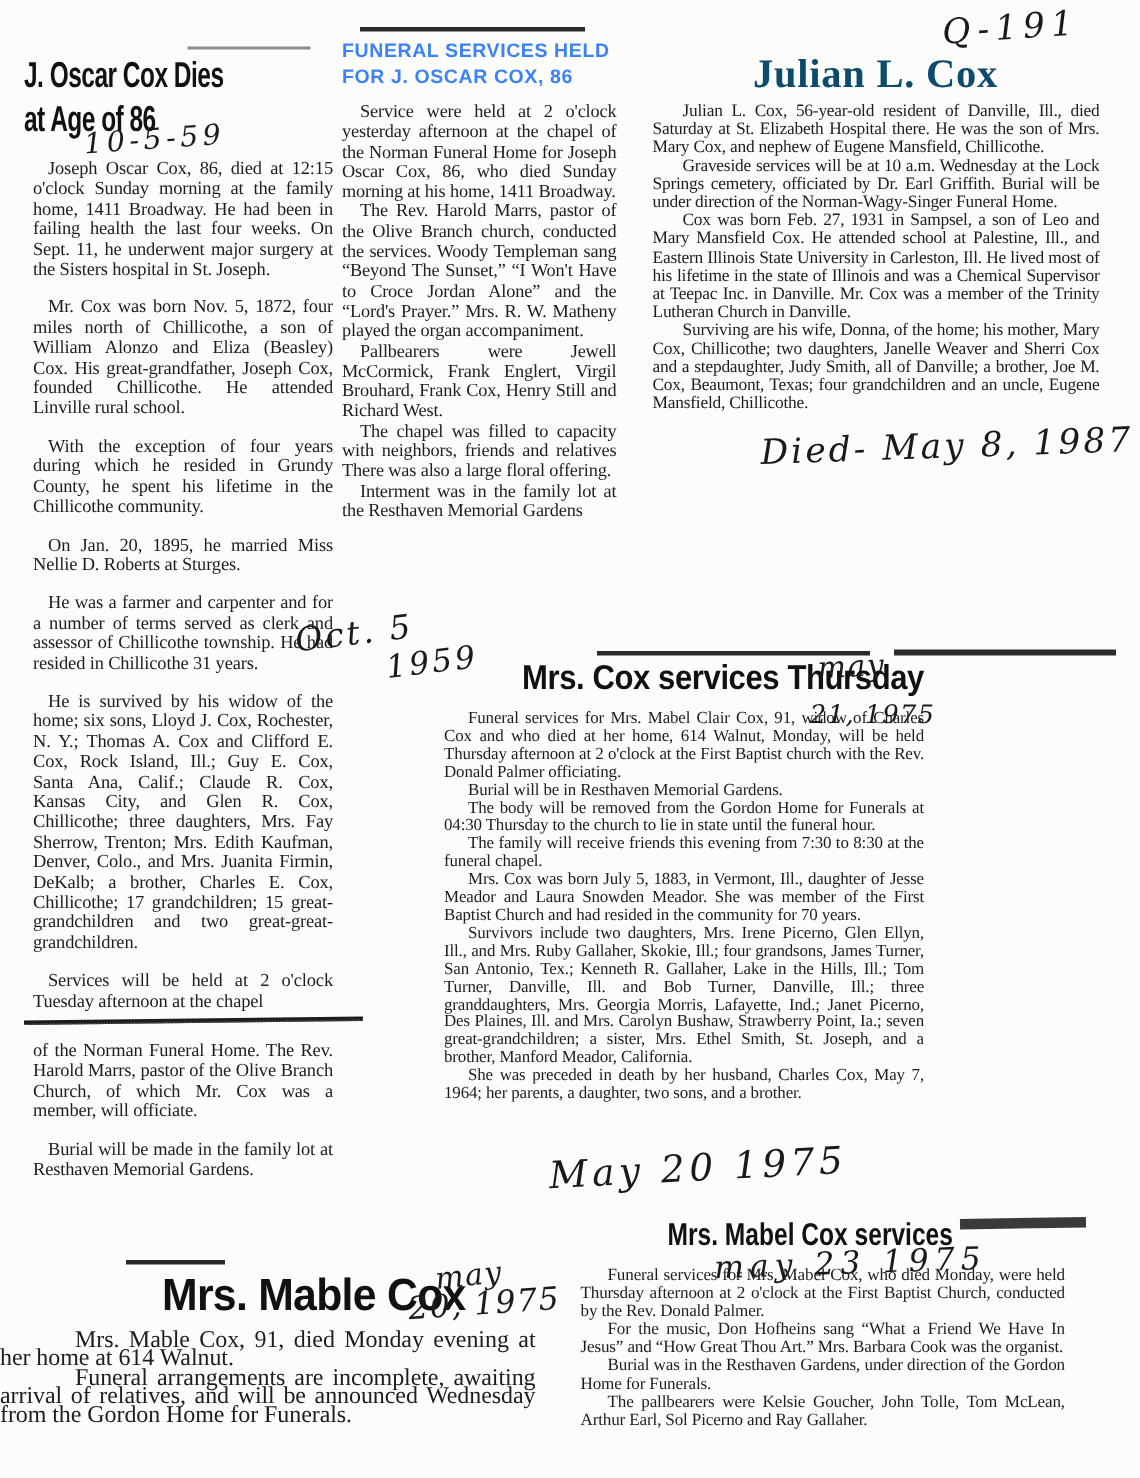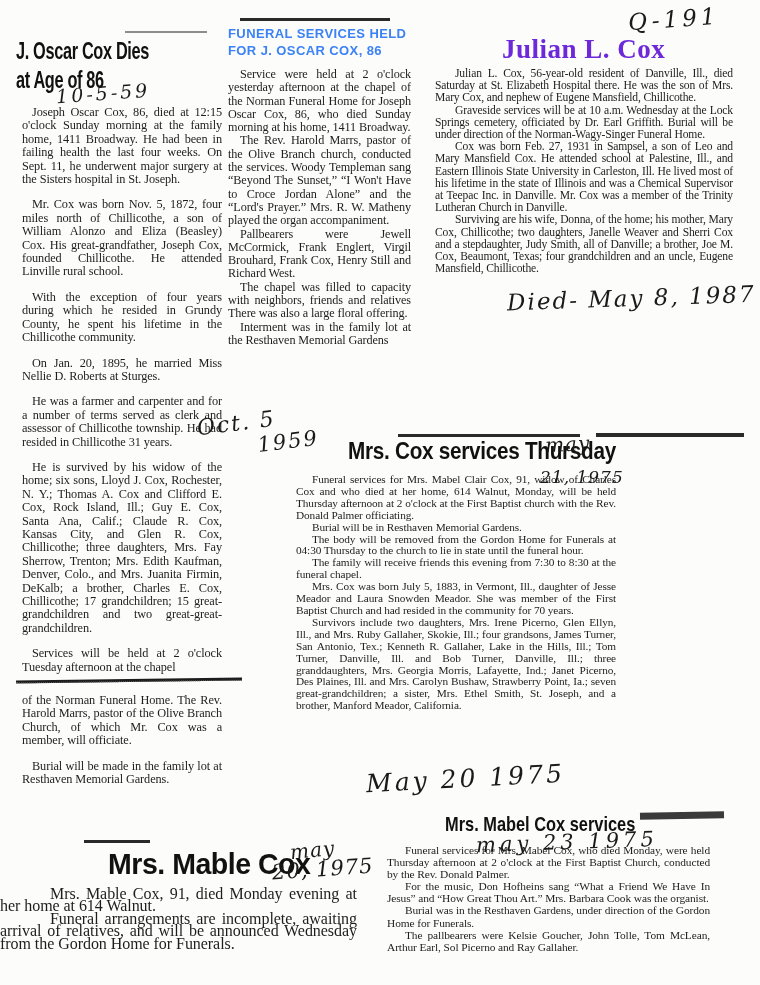--- a/index.html
+++ b/index.html
@@ -27,21 +27,21 @@
   .a-sub  { font-weight: bold; font-size: 12.3px; line-height: 13.6px; color: #161616; }
   .a-copy { font-size: 12.3px; line-height: 13.4px; width: 200px; letter-spacing: -0.1px; }
   .a-copy p { text-indent: 10px; margin-top: 12px; }
 
   
   .b-title { font-family: "Liberation Sans", sans-serif; font-weight: bold; font-size: 13px; line-height: 16.5px; letter-spacing: 0.4px; color: #3b82f6; }
   .b-copy { font-size: 12.2px; line-height: 13.3px; width: 183px; letter-spacing: -0.1px; }
   .b-copy p { text-indent: 12px; }
 
   
-  .c-title { font-family: "Liberation Serif", serif; font-weight: bold; font-size: 27px; letter-spacing: 0.5px; color: #6d28d9; }
+  .c-title { font-family: "Liberation Serif", serif; font-weight: bold; font-size: 27px; letter-spacing: 0.5px; color: #0c4a6e; }
   .c-copy { font-size: 11.6px; line-height: 12.2px; width: 298px; letter-spacing: -0.15px; }
   .c-copy p { text-indent: 20px; }
 
   
   .d-head { font-size: 23px; transform: scaleX(0.9); transform-origin: left top; letter-spacing: -0.3px; }
   .d-copy { font-size: 11.3px; line-height: 11.9px; width: 320px; letter-spacing: -0.1px; }
   .d-copy p { text-indent: 16px; }
 
   
   .e-head { font-size: 21px; transform: scaleX(0.78); transform-origin: left top; }
@@ -132,20 +132,21 @@
   <div class="head-cond d-head" style="margin:8px 0 0 60px;">Mrs. Cox services Thursday</div>
   <div class="hand abs" style="left:257px; top:2px; font-size:20px; transform:rotate(-3deg);">may</div>
   <div class="hand abs" style="left:252px; top:37px; font-size:17px;">21, 1975</div>
   <div class="copy d-copy" style="margin:9px 0 0 8px;">
     <p>Funeral services for Mrs. Mabel Clair Cox, 91, widow of Charles Cox and who died at her home, 614 Walnut, Monday, will be held Thursday afternoon at 2 o'clock at the First Baptist church with the Rev. Donald Palmer officiating.</p>
     <p>Burial will be in Resthaven Memorial Gardens.</p>
     <p>The body will be removed from the Gordon Home for Funerals at 04:30 Thursday to the church to lie in state until the funeral hour.</p>
     <p>The family will receive friends this evening from 7:30 to 8:30 at the funeral chapel.</p>
     <p>Mrs. Cox was born July 5, 1883, in Vermont, Ill., daughter of Jesse Meador and Laura Snowden Meador. She was member of the First Baptist Church and had resided in the community for 70 years.</p>
     <p>Survivors include two daughters, Mrs. Irene Picerno, Glen Ellyn, Ill., and Mrs. Ruby Gallaher, Skokie, Ill.; four grandsons, James Turner, San Antonio, Tex.; Kenneth R. Gallaher, Lake in the Hills, Ill.; Tom Turner, Danville, Ill. and Bob Turner, Danville, Ill.; three granddaughters, Mrs. Georgia Morris, Lafayette, Ind.; Janet Picerno, Des Plaines, Ill. and Mrs. Carolyn Bushaw, Strawberry Point, Ia.; seven great-grandchildren; a sister, Mrs. Ethel Smith, St. Joseph, and a brother, Manford Meador, California.</p>
+    <p>She was preceded in death by her husband, Charles Cox, May 7, 1964; her parents, a daughter, two sons, and a brother.</p>
   </div>
 </div>
 
 <div class="abs hand" style="left:366px; top:764px; font-size:25px; transform:rotate(-3deg); letter-spacing:3px;">May 20 1975</div>
 
 <div class="abs frag" style="left:640px; top:812px; width:84px; height:7px; background:#3a3a3a; transform:rotate(-1deg);"></div>
 
 <div class="clip" style="left:383px; top:810px; width:332px;">
   <div class="head-cond e-head" style="margin:2px 0 0 62px;">Mrs. Mabel Cox services</div>
   <div class="hand abs" style="left:93px; top:20px; font-size:21px; transform:rotate(-2deg); letter-spacing:4px;">may 23 1975</div>

